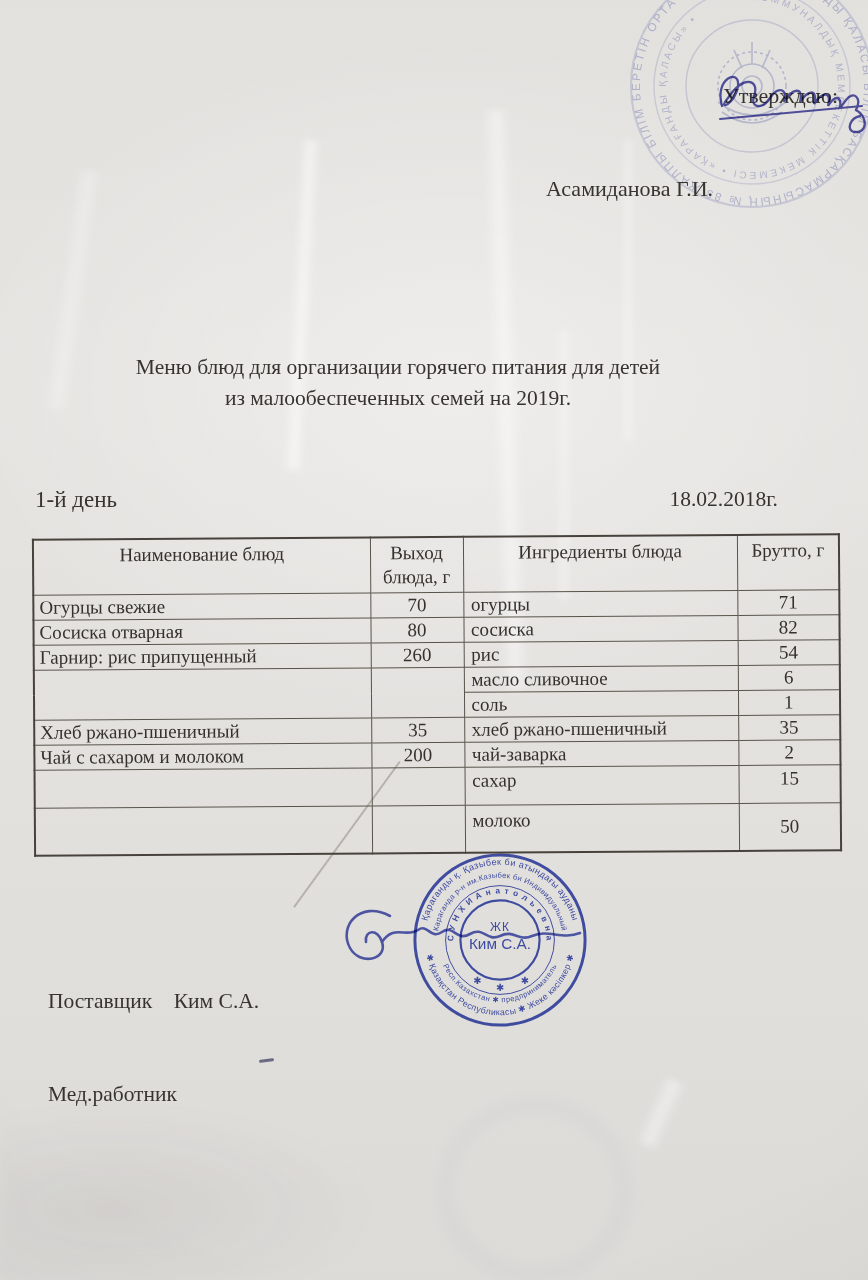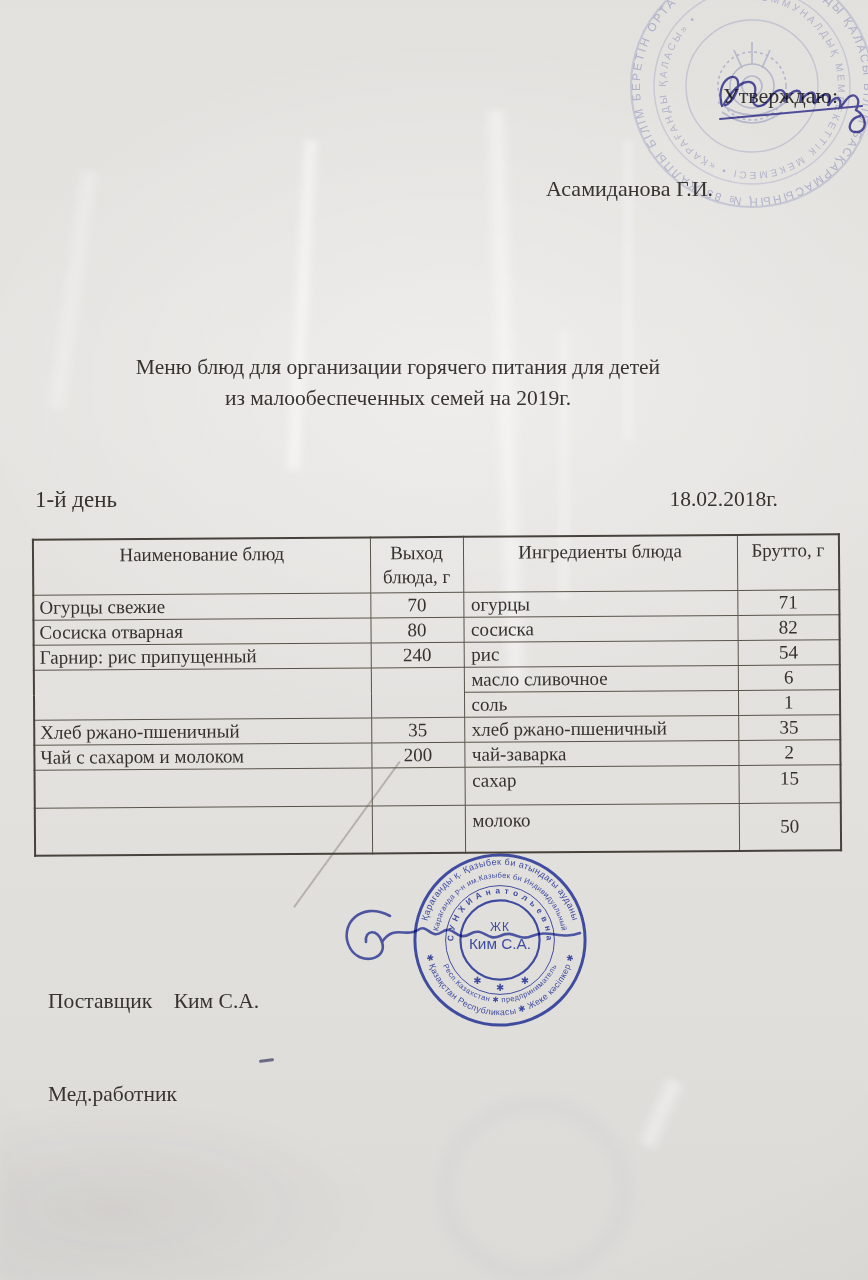--- a/index.html
+++ b/index.html
@@ -148,21 +148,21 @@
         <td class="num">71</td>
       </tr>
       <tr class="rn">
         <td class="dish">Сосиска отварная</td>
         <td class="num">80</td>
         <td class="ing">сосиска</td>
         <td class="num">82</td>
       </tr>
       <tr class="rn">
         <td class="dish">Гарнир: рис припущенный</td>
-        <td class="num">240</td>
+        <td class="num">260</td>
         <td class="ing">рис</td>
         <td class="num">54</td>
       </tr>
       <tr class="rn">
         <td class="dish" rowspan="2"></td>
         <td class="num" rowspan="2"></td>
         <td class="ing">масло сливочное</td>
         <td class="num">6</td>
       </tr>
       <tr class="rn">

